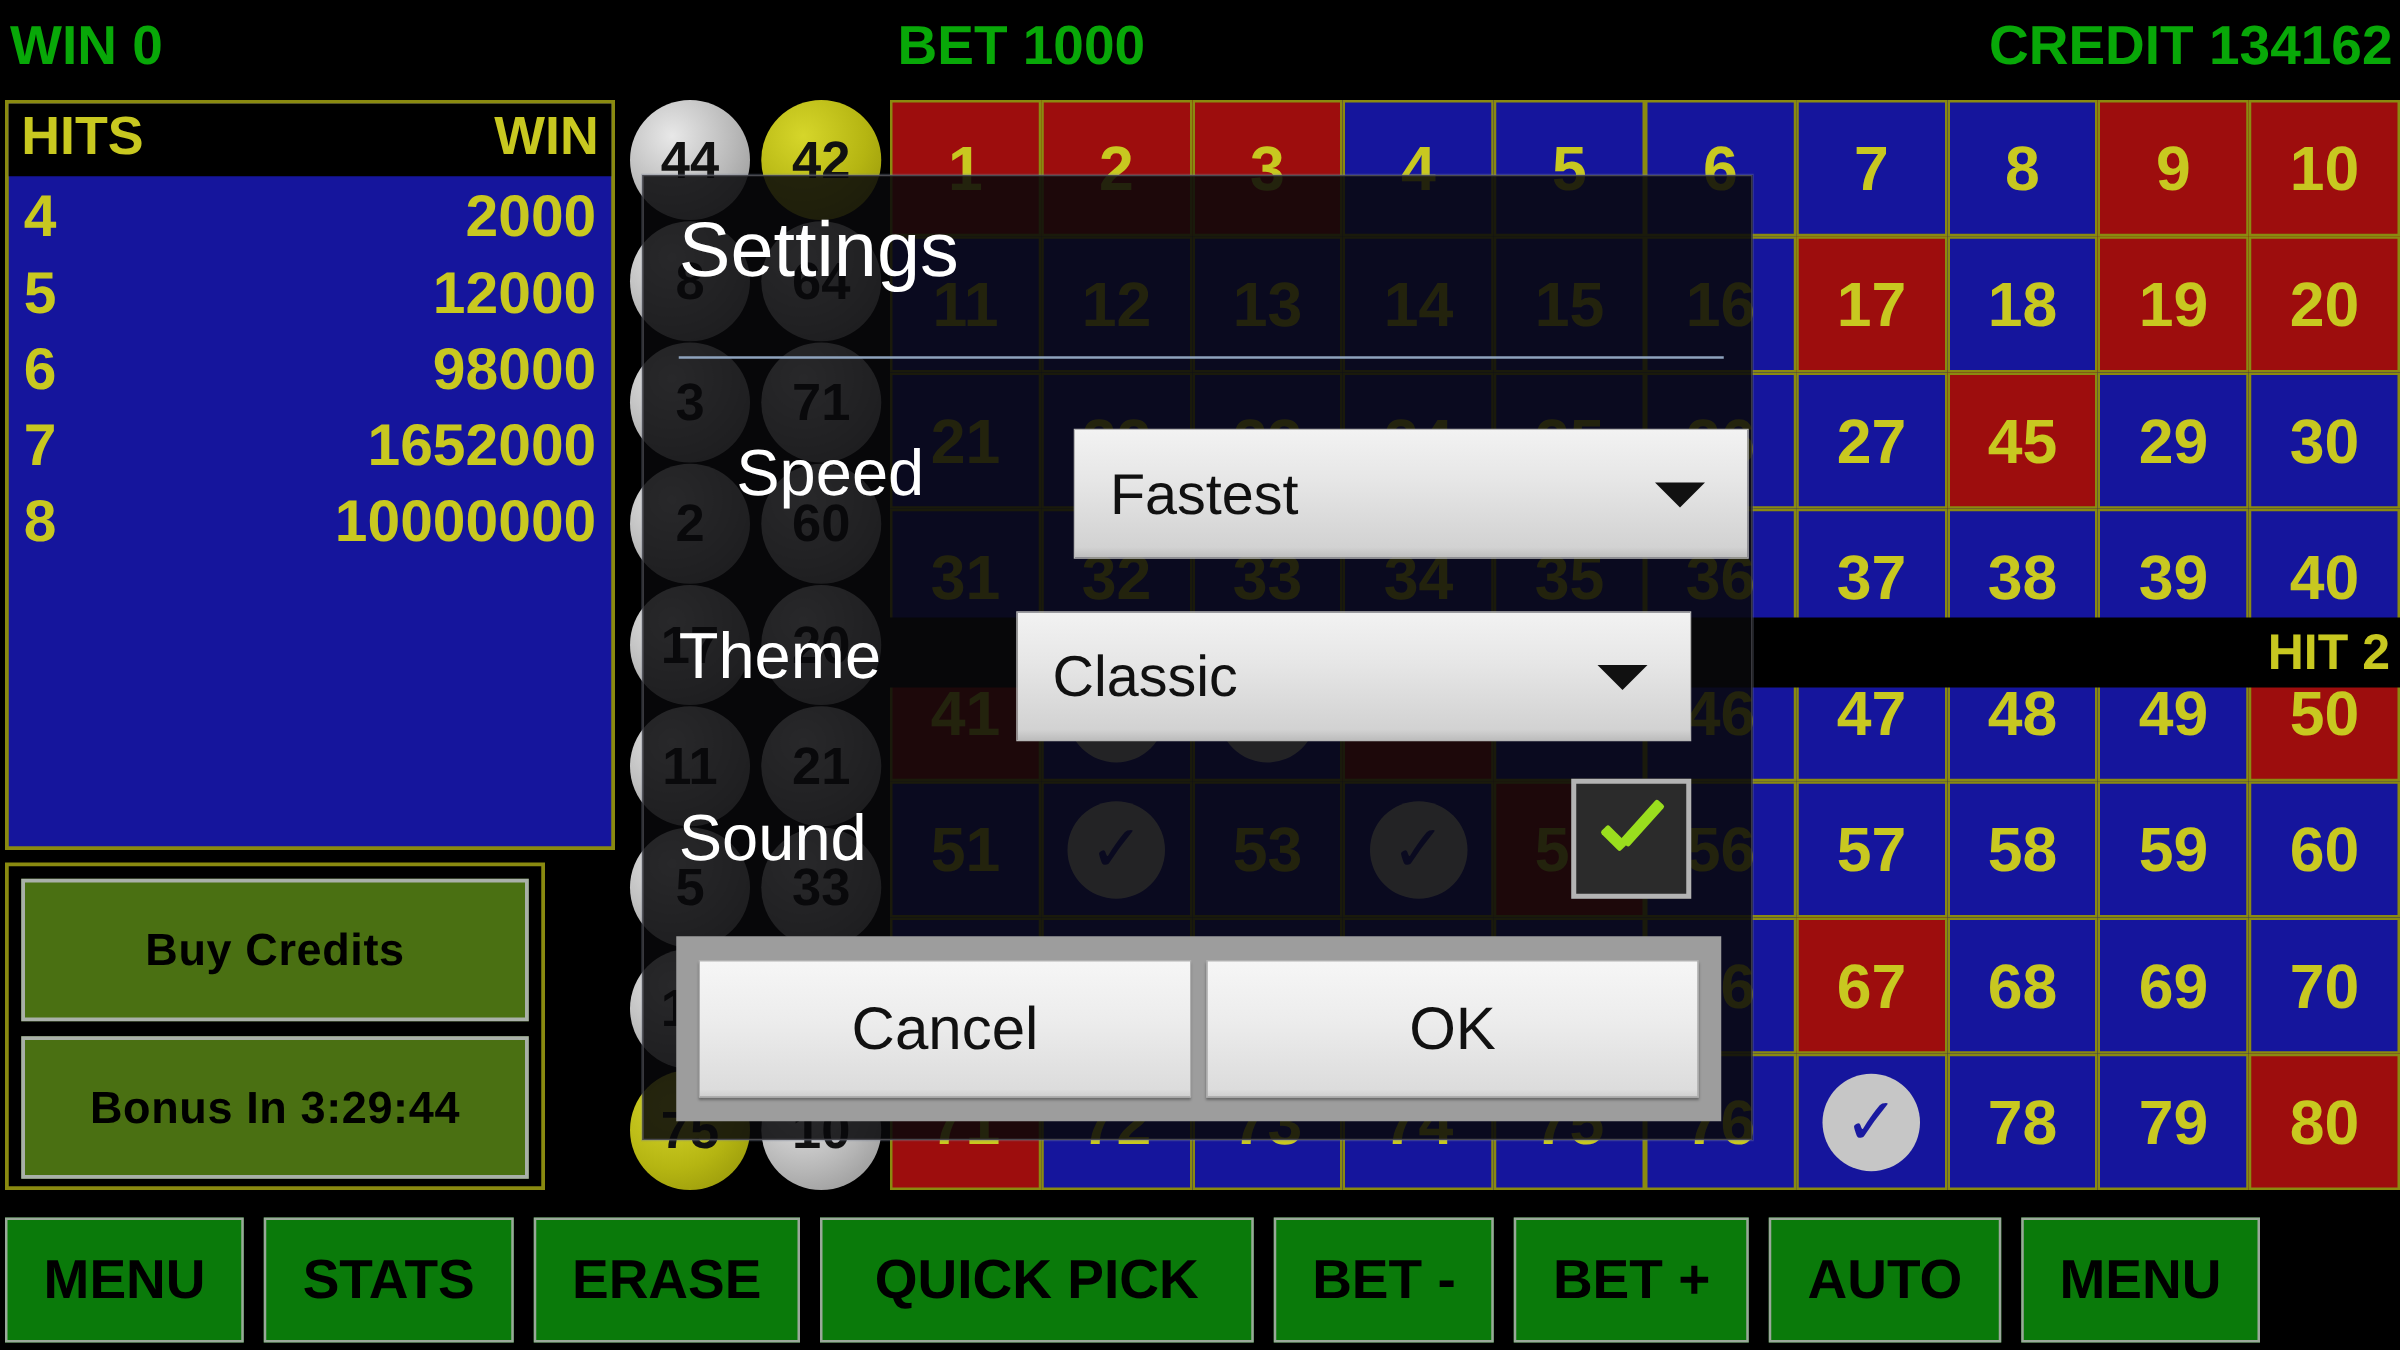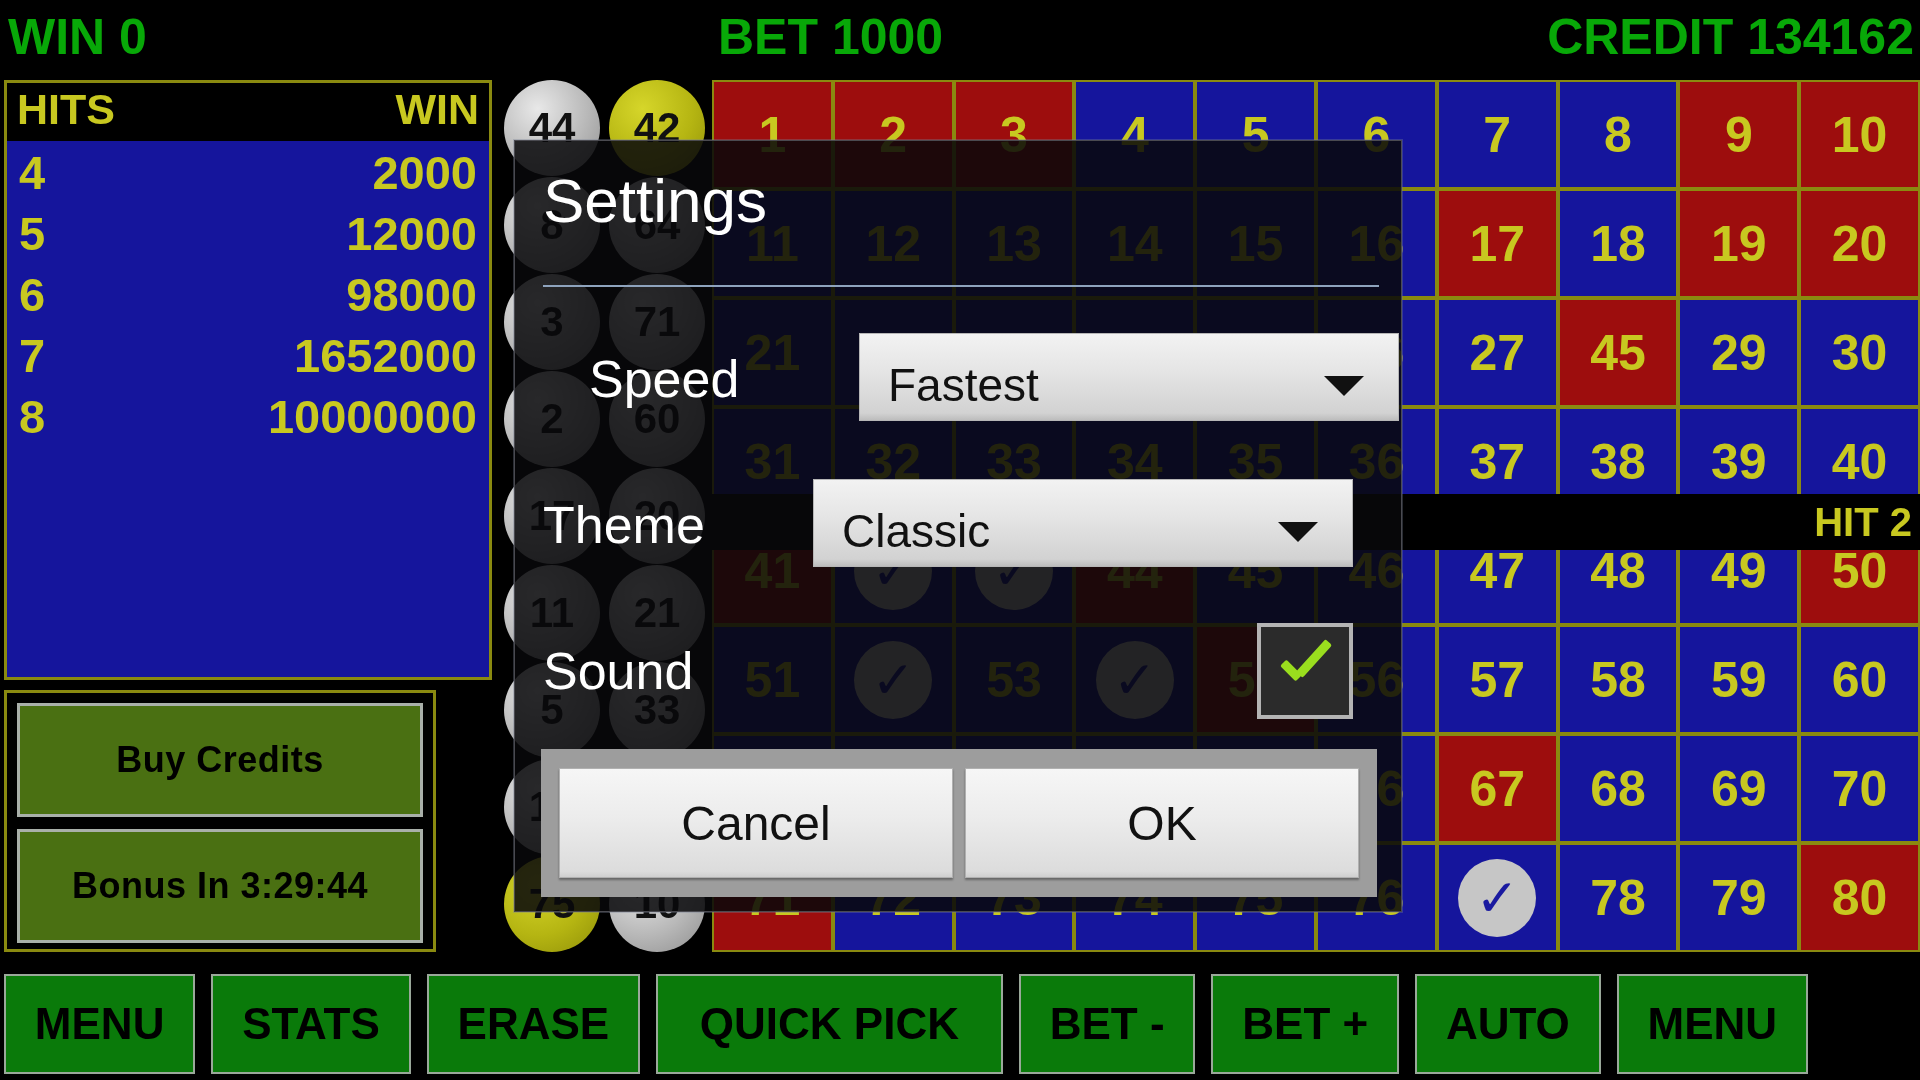--- a/index.html
+++ b/index.html
@@ -18,21 +18,21 @@
   
   .topbar {
     position: absolute; left: 0; top: 0; width: 1920px; height: 76px;
     background: #000;
   }
   .topbar .stat {
     position: absolute; top: 4px;
     color: #08a808;
     font-family: "Liberation Sans", sans-serif;
     font-weight: bold;
-    font-size: 50px;
+    font-size: 44px;
     letter-spacing: 0px;
     white-space: nowrap;
     line-height: 66px;
   }
   .stat-win    { left: 8px; }
   .stat-bet    { left: 718px; }
   .stat-credit { right: 6px; text-align: right; }
 
   
   .paytable {
@@ -223,22 +223,22 @@
   }
   .dlg-row .rlabel {
     position: absolute; left: 0; top: 0;
     color: #ffffff;
     font-size: 52px;
     line-height: 108px;
     font-weight: normal;
   }
   .spinner {
     position: absolute;
-    right: 26px; top: 8px;
-    width: 540px; height: 88px;
+    right: 26px; top: 18px;
+    width: 540px; height: 104px;
     background: linear-gradient(to bottom, #f2f2f2 0%, #e6e6e6 40%, #d2d2d2 92%, #bdbdbd 100%);
     border: 1px solid #b6b6b6;
     box-sizing: border-box;
   }
   .spinner .sval {
     position: absolute; left: 28px; top: 0;
     line-height: 102px;
     color: #111;
     font-size: 46px;
   }

